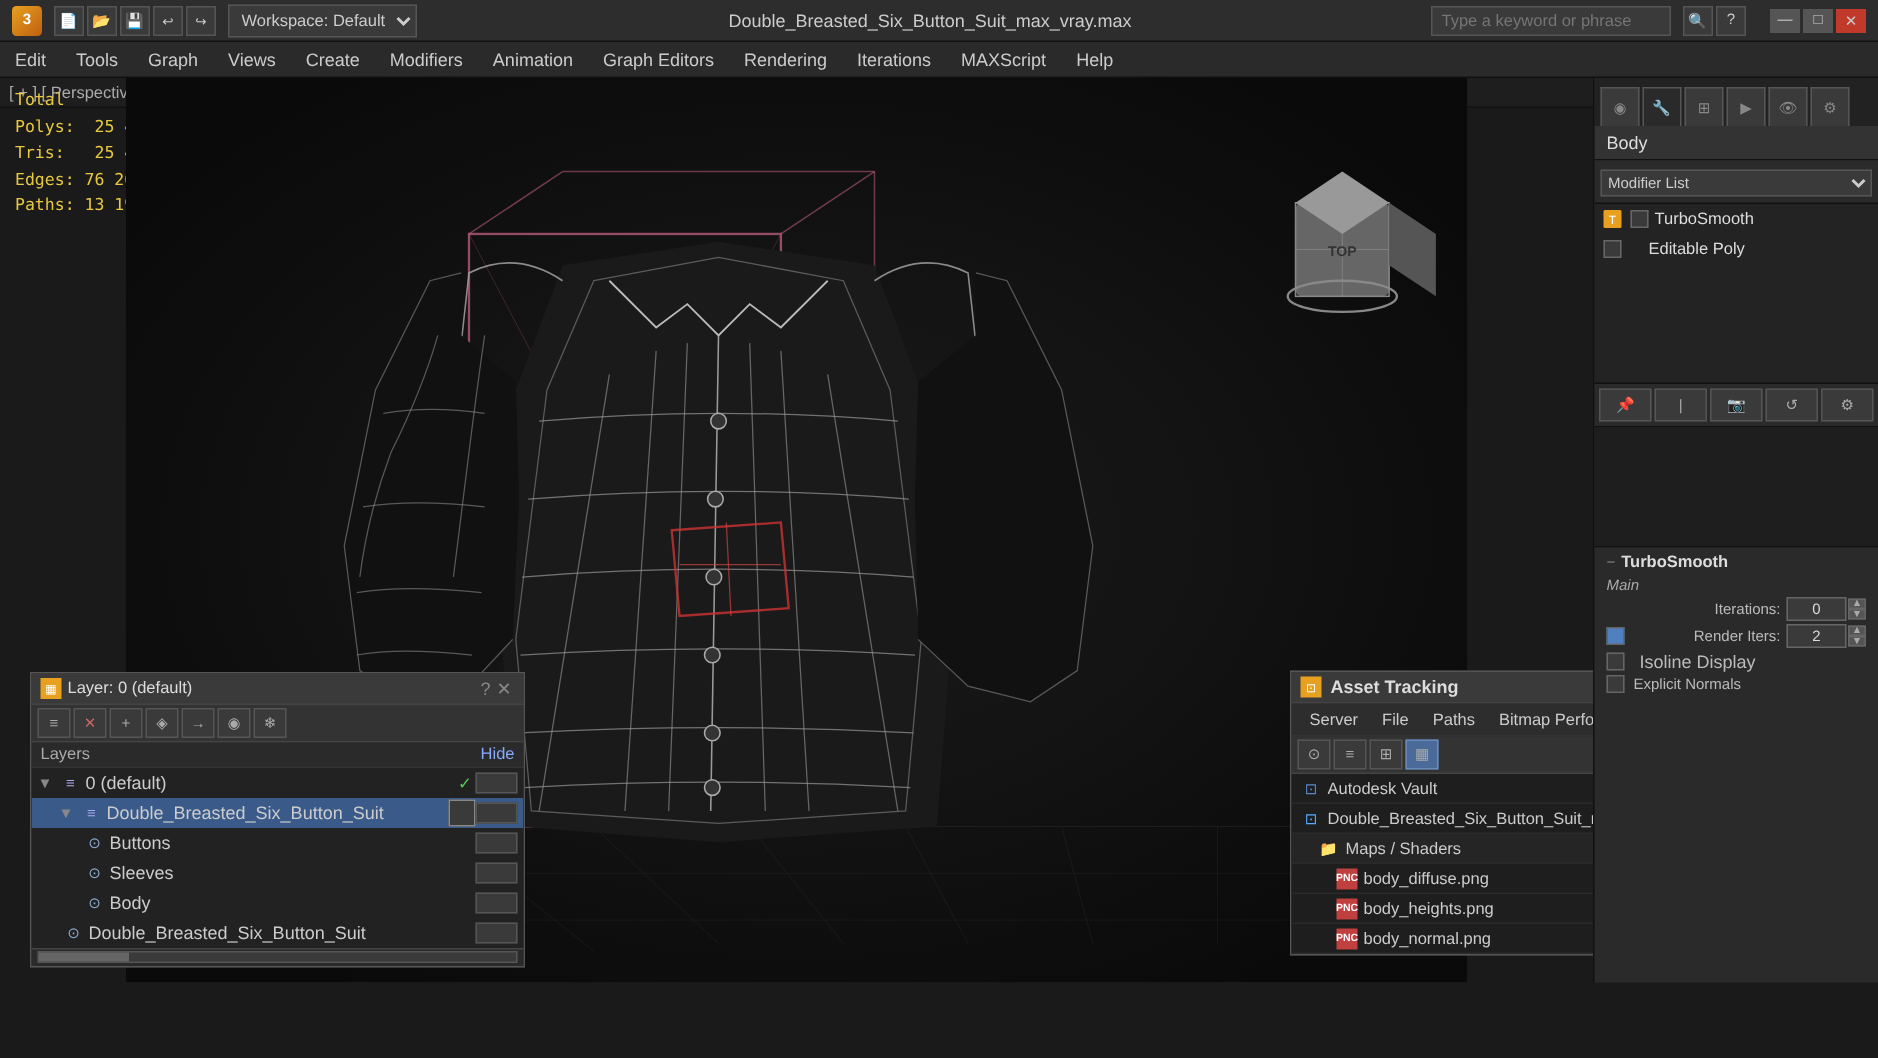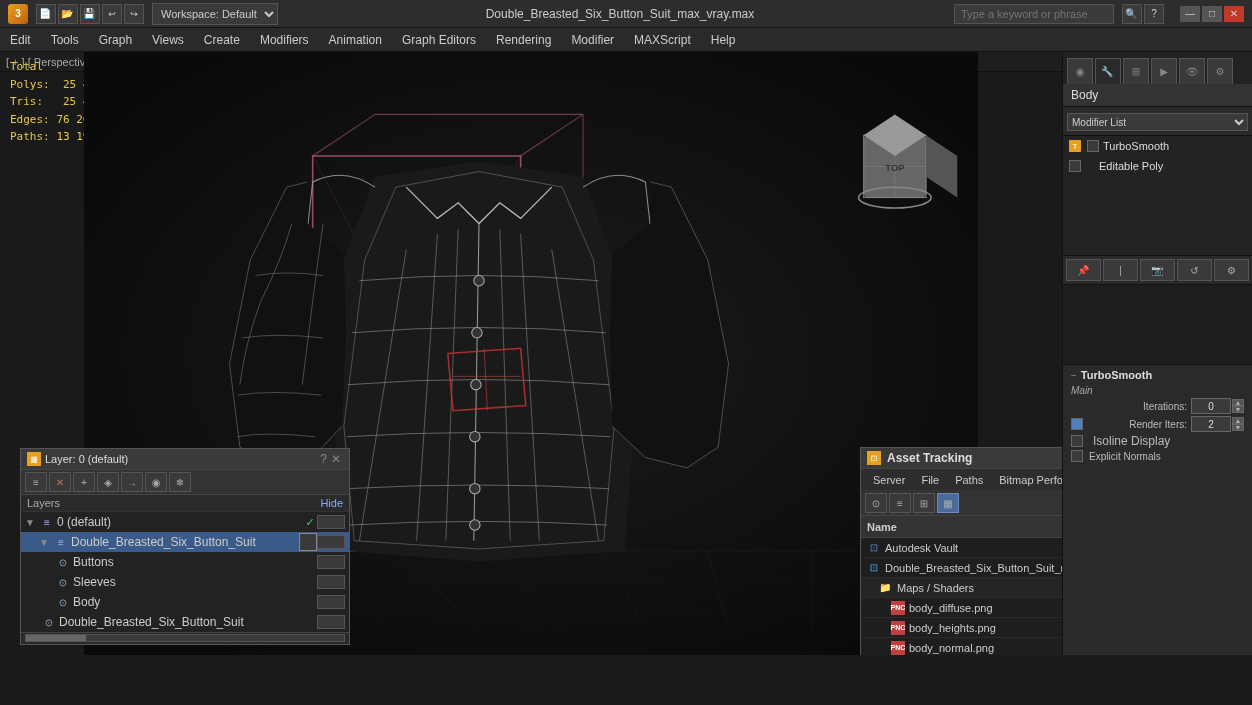--- a/index.html
+++ b/index.html
@@ -512,21 +512,21 @@
 <div id="menu-bar">
   <div class="menu-item">Edit</div>
   <div class="menu-item">Tools</div>
   <div class="menu-item">Graph</div>
   <div class="menu-item">Views</div>
   <div class="menu-item">Create</div>
   <div class="menu-item">Modifiers</div>
   <div class="menu-item">Animation</div>
   <div class="menu-item">Graph Editors</div>
   <div class="menu-item">Rendering</div>
-  <div class="menu-item">Modifier</div>
+  <div class="menu-item">Iterations</div>
   <div class="menu-item">MAXScript</div>
   <div class="menu-item">Help</div>
 </div>
 
 <div id="main-layout">
 
   <div id="viewport">
 
     <div id="viewport-info">[ + ] [ Perspective ] [ Shaded + Edged Faces ]</div>
 
@@ -732,24 +732,20 @@
 
       </div>
       <div id="asset-toolbar">
         <div class="asset-tool-btn">⊙</div>
         <div class="asset-tool-btn">≡</div>
         <div class="asset-tool-btn">⊞</div>
         <div class="asset-tool-btn active">▦</div>
         <div class="spacer"></div>
 
       </div>
-      <div id="asset-table-header">
-        <span class="col-name">Name</span>
-
-      </div>
       <div id="asset-list">
 
         <div class="asset-row">
           <div class="asset-icon vault-icon">⊡</div>
           <div class="asset-name">Autodesk Vault</div>
 
         </div>
 
         <div class="asset-row">
           <div class="asset-icon" style="color:#55aaff;">⊡</div>

